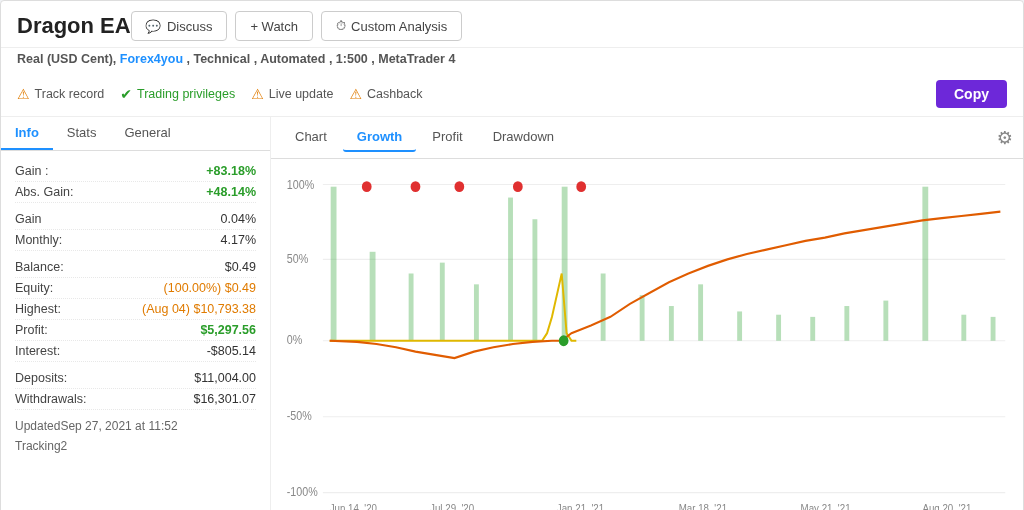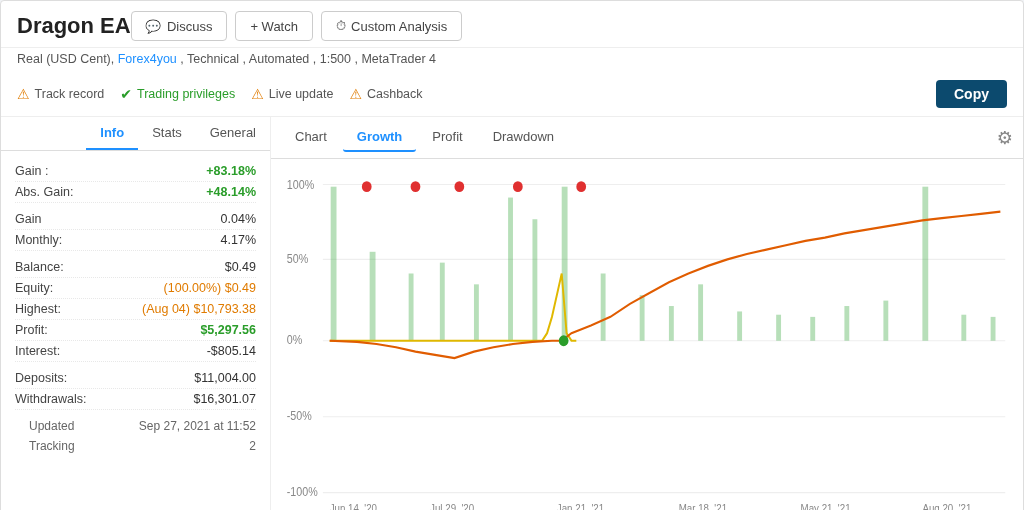--- a/index.html
+++ b/index.html
@@ -4,52 +4,52 @@
   <style>
     * { box-sizing: border-box; margin: 0; padding: 0; }
     body { font-family: Arial, sans-serif; font-size: 13px; background: #f0f2f5; color: #333; }
     .container { width: 1024px; background: #fff; border: 1px solid #ddd; border-radius: 4px; overflow: hidden; }
 
     
     .header { display: flex; align-items: center; padding: 10px 16px 6px; border-bottom: 1px solid #eee; }
     .header-title { font-size: 22px; font-weight: bold; color: #222; }
     .header-actions { display: flex; gap: 8px; }
     .btn-action { display: flex; align-items: center; gap: 5px; padding: 6px 14px; border: 1px solid #ccc; border-radius: 4px; background: #fff; cursor: pointer; font-size: 13px; color: #444; }
-    .btn-copy { background: #0c4a6e; color: #fff; border: none; padding: 6px 18px; border-radius: 4px; cursor: pointer; font-size: 14px; font-weight: bold; }
-
-    
-    .subtitle { padding: 4px 16px 8px; font-size: 12.5px; color: #555; }
+    .btn-copy { background: #6d28d9; color: #fff; border: none; padding: 6px 18px; border-radius: 4px; cursor: pointer; font-size: 14px; font-weight: bold; }
+
+    
+    .subtitle { padding: 4px 16px 8px; font-size: 12.5px; color: #555; font-weight: bold; }
     .subtitle a { color: #1e90ff; text-decoration: none; }
 
     
     .badges { display: flex; align-items: center; padding: 6px 16px 8px; gap: 16px; border-bottom: 1px solid #eee; }
     .badge { display: flex; align-items: center; gap: 5px; font-size: 12.5px; color: #555; }
     .badge-icon { font-size: 14px; }
     .badge-green { color: #2a9d2a; }
     .copy-area { margin-left: auto; }
 
     
     .main-content { display: flex; }
 
     
     .left-panel { width: 270px; min-width: 270px; border-right: 1px solid #eee; padding: 0; }
-    .tabs { display: flex; border-bottom: 1px solid #ddd; justify-content: flex-end; }
+    .tabs { display: flex; border-bottom: 1px solid #ddd; }
     .tab { padding: 8px 14px; cursor: pointer; font-size: 13px; color: #555; border-bottom: 2px solid transparent; }
     .tab.active { color: #1e90ff; border-bottom: 2px solid #1e90ff; font-weight: bold; }
 
     .info-content { padding: 10px 14px; }
     .info-row { display: flex; justify-content: space-between; align-items: flex-start; padding: 3px 0; font-size: 12.5px; border-bottom: 1px dotted #e8e8e8; }
     .info-row:last-child { border-bottom: none; }
     .info-label { color: #444; }
     .info-value { color: #333; text-align: right; }
     .info-value.green { color: #2a9d2a; font-weight: bold; }
     .info-value.orange { color: #e07b00; }
     .spacer { height: 6px; }
 
-    .updated-row { display: flex; justify-content: space-between; font-size: 12px; color: #666; padding: 3px 0; margin-left: 14px; }
+    .updated-row { display: flex; justify-content: flex-start; font-size: 12px; color: #666; padding: 3px 0; }
 
     
     .right-panel { flex: 1; padding: 0; }
     .chart-tabs { display: flex; align-items: center; padding: 6px 10px; border-bottom: 1px solid #ddd; gap: 2px; }
     .chart-tab { padding: 6px 14px; cursor: pointer; font-size: 13px; color: #555; border-radius: 3px; border-bottom: 2px solid transparent; }
     .chart-tab.active { color: #1e90ff; border-bottom: 2px solid #1e90ff; font-weight: bold; }
     .chart-settings { margin-left: auto; cursor: pointer; font-size: 18px; color: #888; }
 
     .chart-area { padding: 6px 8px; position: relative; height: 370px; overflow: hidden; }
     svg.chart-svg { width: 100%; height: 100%; }

